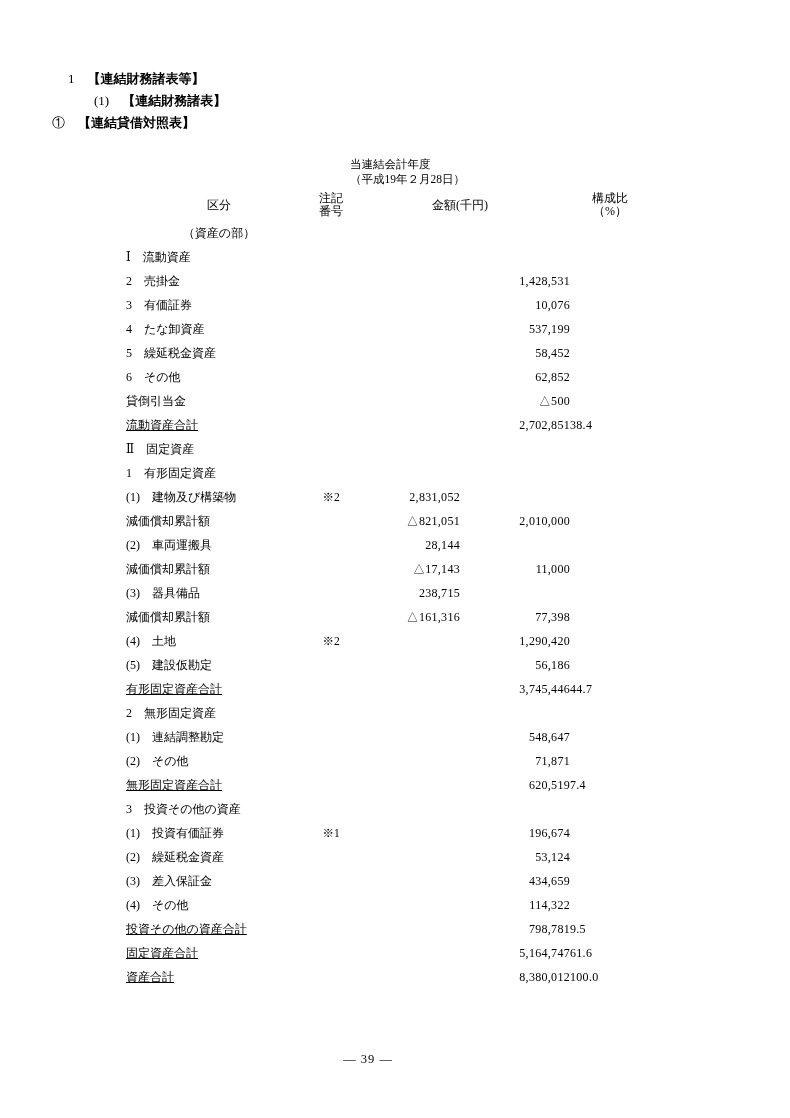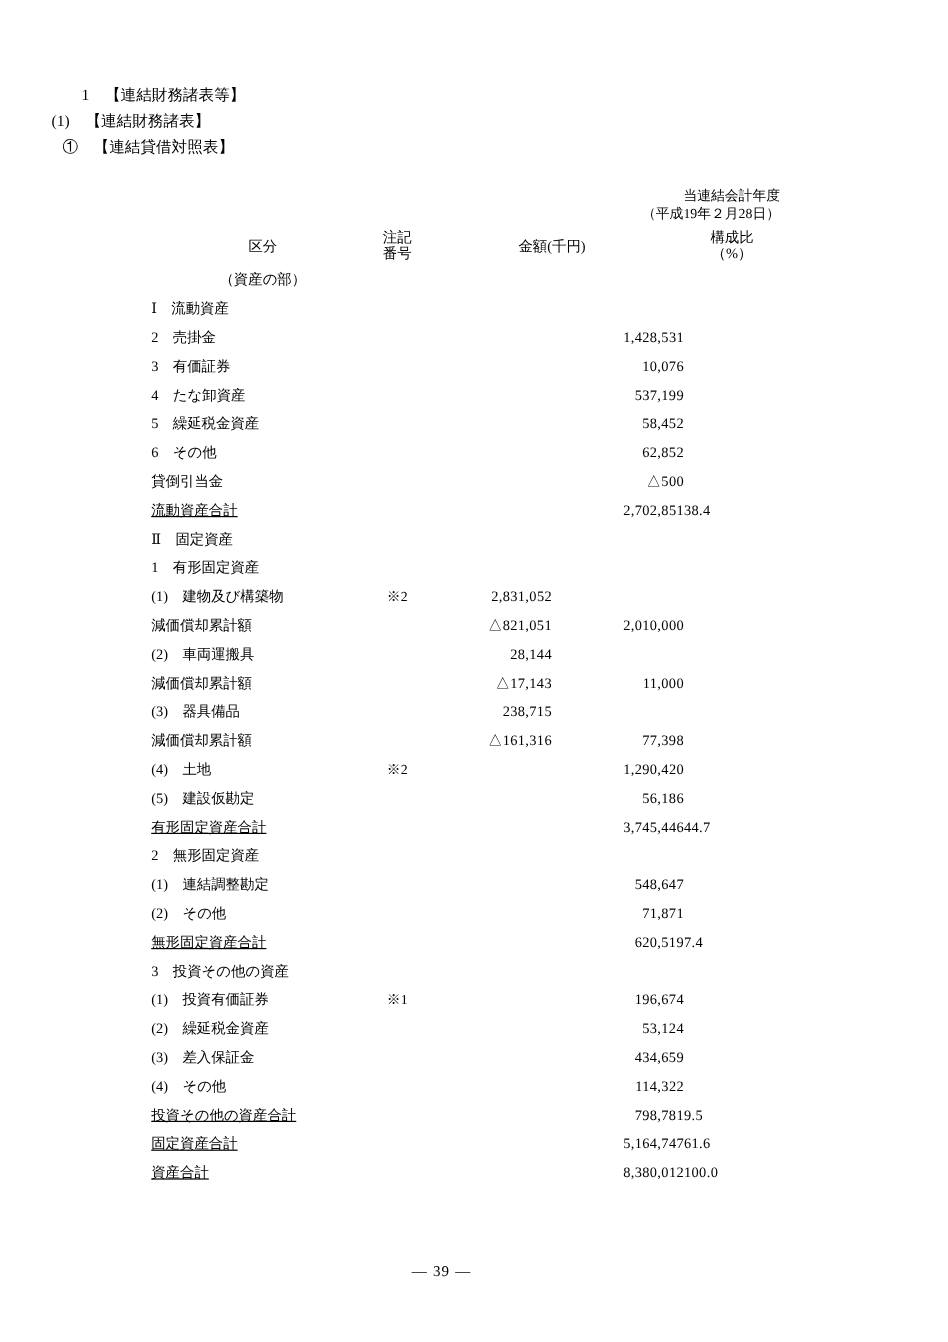--- a/index.html
+++ b/index.html
@@ -23,27 +23,27 @@
     top: 68px;
     width: 790px;
   }
   .heading-line {
     font-size: 13px;
     line-height: 22px;
     white-space: pre;
     font-weight: bold;
   }
   .h-lvl1 { padding-left: 68px; }
-  .h-lvl2 { padding-left: 43px; }
+  .h-lvl2 { padding-left: 94px; }
   .h-lvl3 { padding-left: 52px; }
   .heading-num {
     font-family: "Liberation Serif", serif;
     font-weight: normal;
   }
-  .heading-text { font-weight: normal; text-align: center; }
+  .heading-text { font-weight: bold; text-align: center; }
 
   
   .table-wrap {
     position: absolute;
     left: 126px;
     top: 155px;
     width: 524px;
   }
   table.bs {
     border-collapse: collapse;
@@ -70,21 +70,21 @@
   .frame-bottom { border-bottom: 1.4px solid #1a1a1a; }
   .frame-left   { border-left: 1.4px solid #1a1a1a; }
   .frame-right  { border-right: 1.4px solid #1a1a1a; }
 
   
   .vl { border-left: 1.1px solid #1a1a1a; }
 
   
   .hdr-period td {
     height: 34px;
-    text-align: right;
+    text-align: left;
     line-height: 15px;
     font-size: 11.5px;
     border-bottom: 1.1px solid #1a1a1a;
   }
   .hdr-cols td {
     height: 32px;
     text-align: center;
     line-height: 14px;
     font-size: 12px;
     border-bottom: 1.1px solid #1a1a1a;

